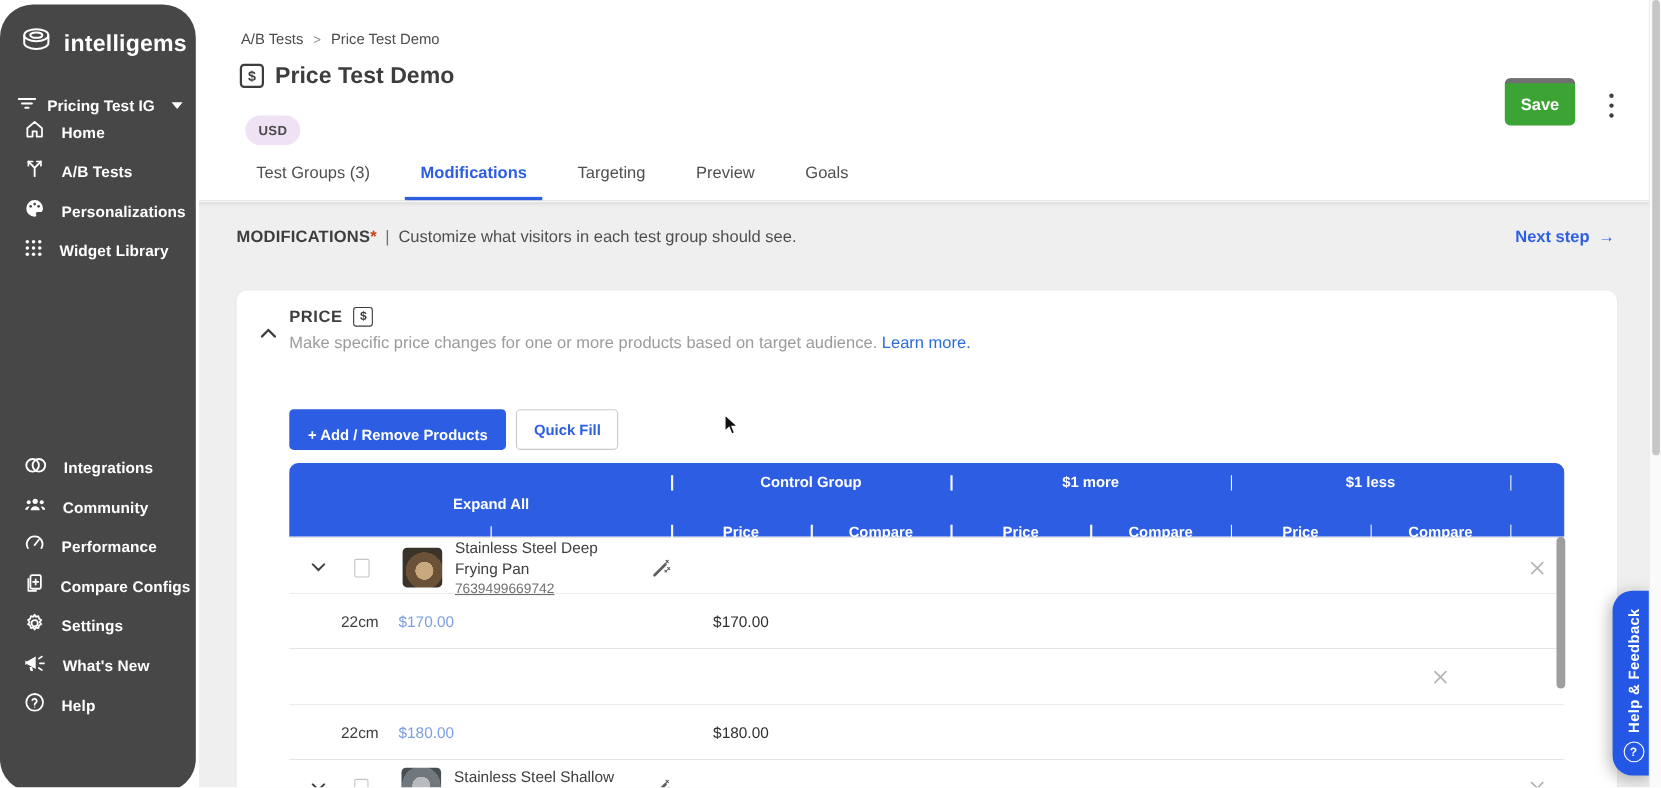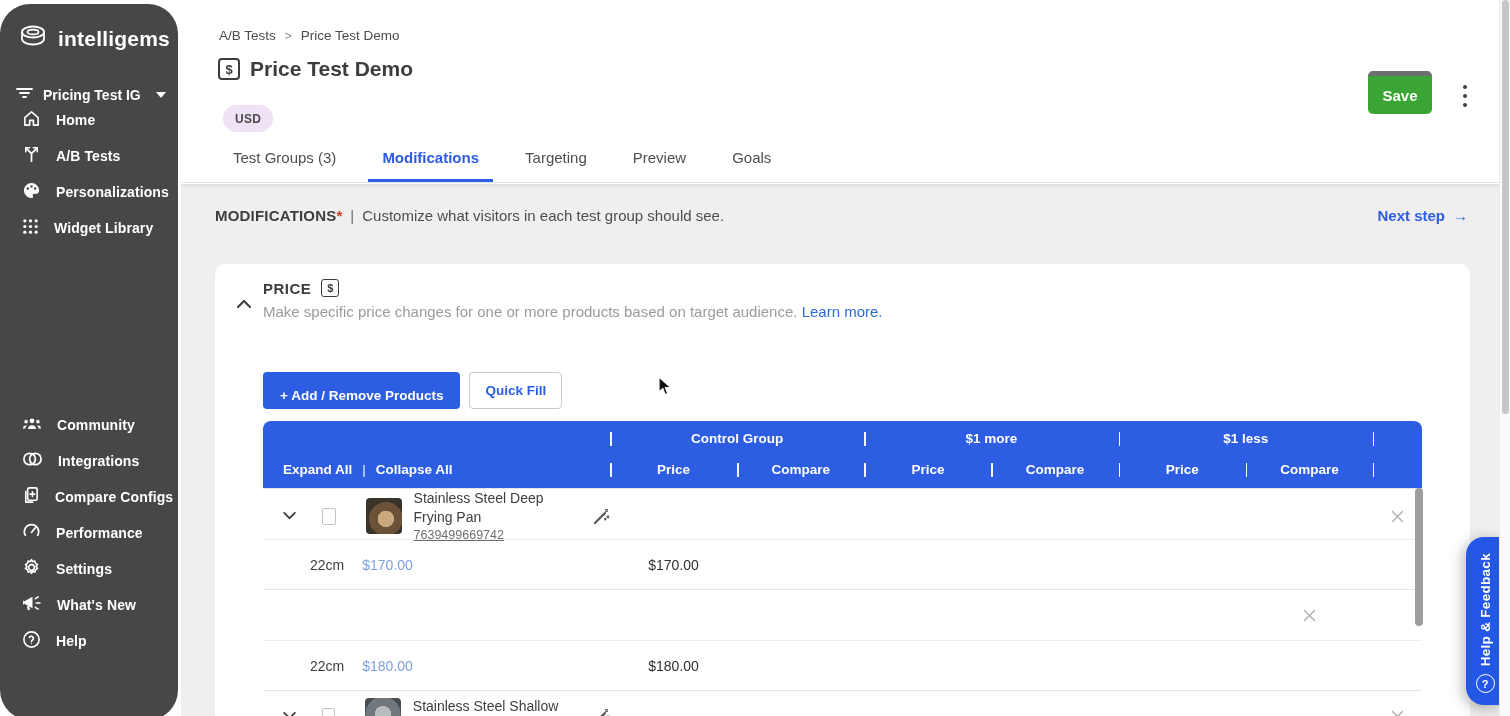--- a/index.html
+++ b/index.html
@@ -67,21 +67,21 @@
   
   .tbl { position:absolute; left:48px; top:157px; width:1159px; }
   .grid-row { display:grid; grid-template-columns:347px repeat(6,1fr) 49px; }
 
   .blue-head { background:#2c5de2; border-radius:8px 8px 0 0; color:#fff; }
   .bh-row1 { height:30px; padding-top:5px; }
   .bh-row1 .cell, .bh-row2 .cell { position:relative; display:flex; align-items:center; justify-content:center; font-size:13.5px; font-weight:bold; }
   .pipe::before { content:""; position:absolute; left:0; top:50%; transform:translateY(-50%); width:1.5px; height:14px; background:rgba(255,255,255,.95); }
   .span2 { grid-column:span 2; }
   .bh-row2 { height:37px; }
-  .expand-cell { display:flex; align-items:center; padding-left:20px; font-size:13.5px; font-weight:bold; gap:10px; }
+  .expand-cell { display:flex; align-items:center; padding-left:20px; font-size:13.5px; font-weight:bold; gap:10px;flex-direction:column; }
   .expand-cell .vsep { color:rgba(255,255,255,.95); font-weight:normal; }
   .expand-link { cursor:pointer; }
 
   
   .prod-row { height:51px; align-items:center; border-top:1px solid #e4e4e4; background:#fff; }
   .prod-row:first-of-type { border-top:none; }
   .prod-cell { display:flex; align-items:center; padding-left:20px; }
   .row-chevron { cursor:pointer; display:flex; }
   .row-checkbox { width:17px; height:17px; border:1.5px solid #c4c4c4; border-radius:2px; margin-left:26px; cursor:pointer; background:#fff; }
   .thumb { width:36px; height:36px; border-radius:4px; margin-left:30px; flex:0 0 auto; }
@@ -188,58 +188,58 @@
               <circle cx="15" cy="15" r="1.7"></circle>
           </svg>
         </span>
         <span class="nav-label">Widget Library</span>
       </div>
     </div>
 
     <div class="nav nav-bottom">
       <div class="nav-item">
         <span>
+          <svg width="21" height="16" viewBox="0 0 22 16" fill="none" stroke="#fff" stroke-width="1.8">
+            <circle cx="8" cy="8" r="6"></circle>
+              <circle cx="14" cy="8" r="6"></circle>
+          </svg>
+        </span>
+        <span class="nav-label">Integrations</span>
+      </div>
+      <div class="nav-item">
+        <span>
           <svg width="20" height="19" viewBox="0 0 22 20" fill="#fff">
             <circle cx="11" cy="7" r="2.6"></circle>
               <path d="M6.5 16 c0-2.5 2-4.2 4.5-4.2 s4.5 1.7 4.5 4.2 Z"></path>
             <circle cx="4.5" cy="8" r="2"></circle>
               <path d="M1 15.5 c0-2 1.5-3.4 3.5-3.4 l1 .2 c-1.2 1-1.8 2.1-1.8 3.2 Z"></path>
             <circle cx="17.5" cy="8" r="2"></circle>
               <path d="M21 15.5 c0-2-1.5-3.4-3.5-3.4 l-1 .2 c1.2 1 1.8 2.1 1.8 3.2 Z"></path>
           </svg>
         </span>
         <span class="nav-label">Community</span>
       </div>
       <div class="nav-item">
         <span>
-          <svg width="21" height="16" viewBox="0 0 22 16" fill="none" stroke="#fff" stroke-width="1.8">
-            <circle cx="8" cy="8" r="6"></circle>
-              <circle cx="14" cy="8" r="6"></circle>
-          </svg>
-        </span>
-        <span class="nav-label">Integrations</span>
+          <svg width="19" height="19" viewBox="0 0 20 20" fill="none" stroke="#fff" stroke-width="1.8" stroke-linecap="round">
+            <path d="M3.5 14 a7.5 7.5 0 1 1 13 0"></path>
+            <line x1="10" y1="11" x2="14" y2="6"></line>
+          </svg>
+        </span>
+        <span class="nav-label">Performance</span>
       </div>
       <div class="nav-item">
         <span>
           <svg width="18" height="19" viewBox="0 0 19 20" fill="none" stroke="#fff" stroke-width="1.7" stroke-linejoin="round">
             <path d="M4 5 V17 H12"></path>
             <rect x="6" y="2" width="10" height="13" rx="1.5"></rect>
             <path d="M11 6 v5 M8.5 8.5 h5" stroke-linecap="round"></path>
           </svg>
         </span>
         <span class="nav-label">Compare Configs</span>
-      </div>
-      <div class="nav-item">
-        <span>
-          <svg width="19" height="19" viewBox="0 0 20 20" fill="none" stroke="#fff" stroke-width="1.8" stroke-linecap="round">
-            <path d="M3.5 14 a7.5 7.5 0 1 1 13 0"></path>
-            <line x1="10" y1="11" x2="14" y2="6"></line>
-          </svg>
-        </span>
-        <span class="nav-label">Performance</span>
       </div>
       <div class="nav-item">
         <span>
           <svg width="19" height="19" viewBox="0 0 20 20" fill="none" stroke="#fff" stroke-width="1.7">
             <circle cx="10" cy="10" r="3"></circle>
             <path d="M10 1.8 l1.2 2.1 2.4-.6 .6 2.4 2.1 1.2 -1.5 2.1 1.5 2.1 -2.1 1.2 -.6 2.4 -2.4-.6 -1.2 2.1 -1.2-2.1 -2.4 .6 -.6-2.4 -2.1-1.2 1.5-2.1 -1.5-2.1 2.1-1.2 .6-2.4 2.4 .6 Z" stroke-linejoin="round"></path>
           </svg>
         </span>
         <span class="nav-label">Settings</span>
       </div>

